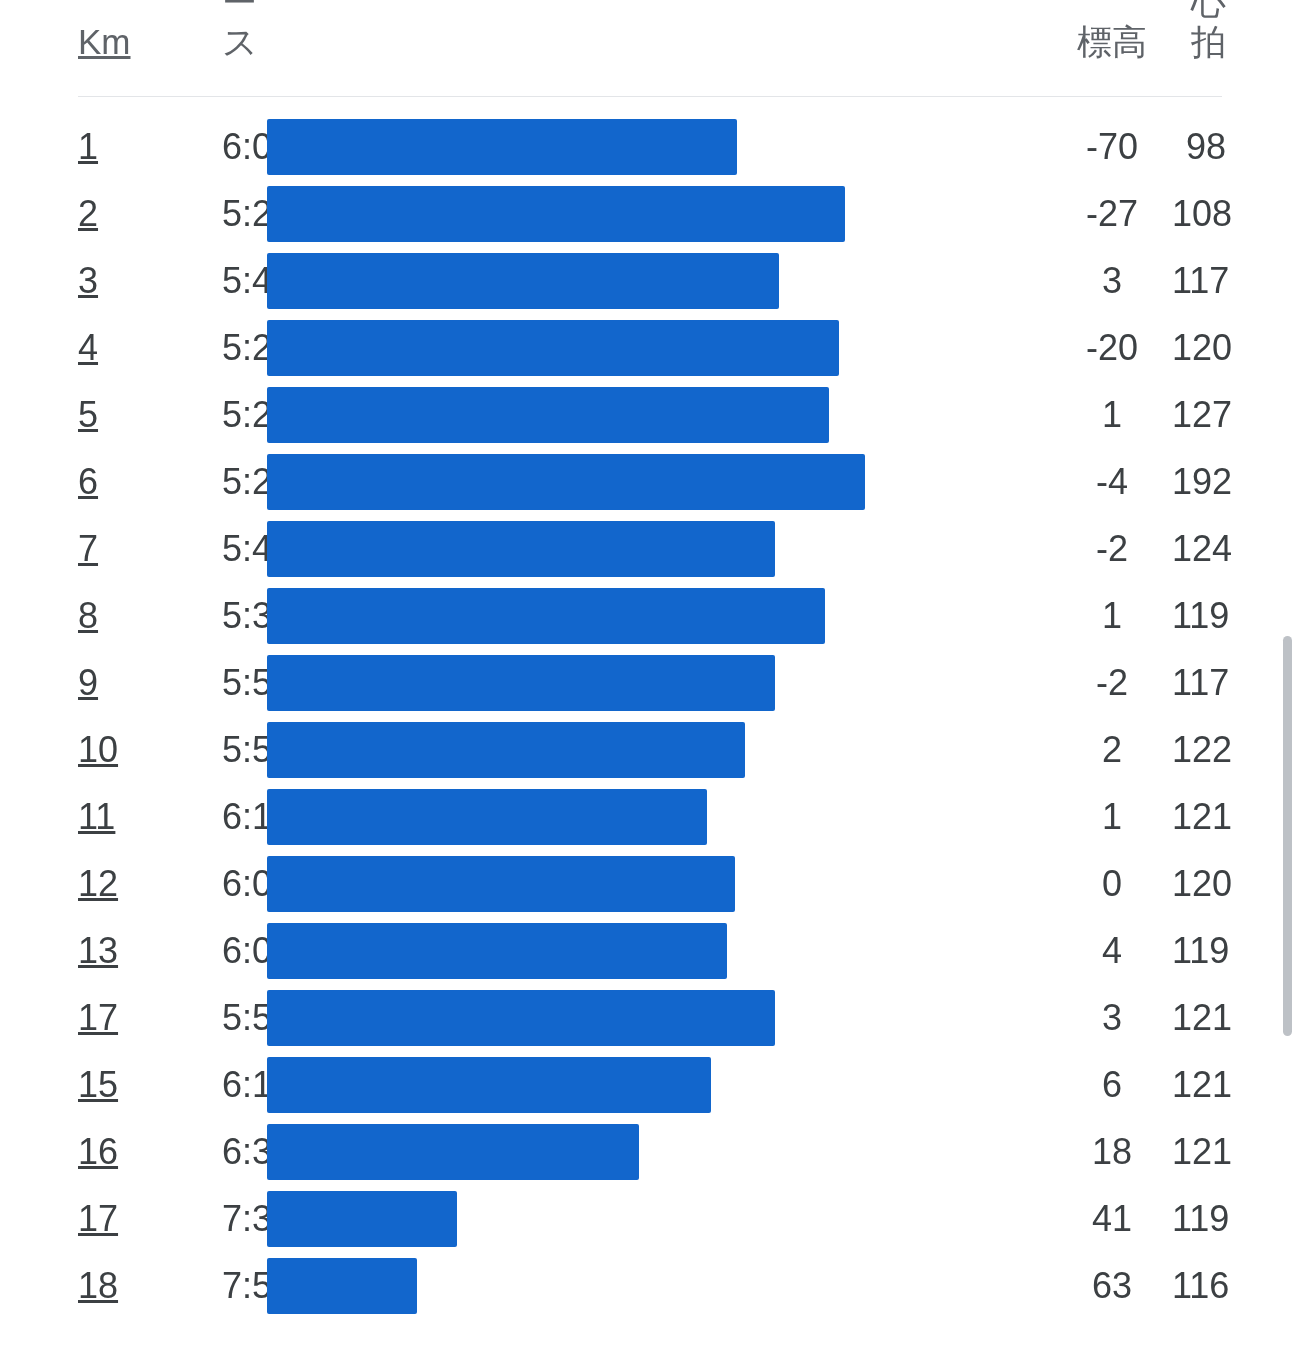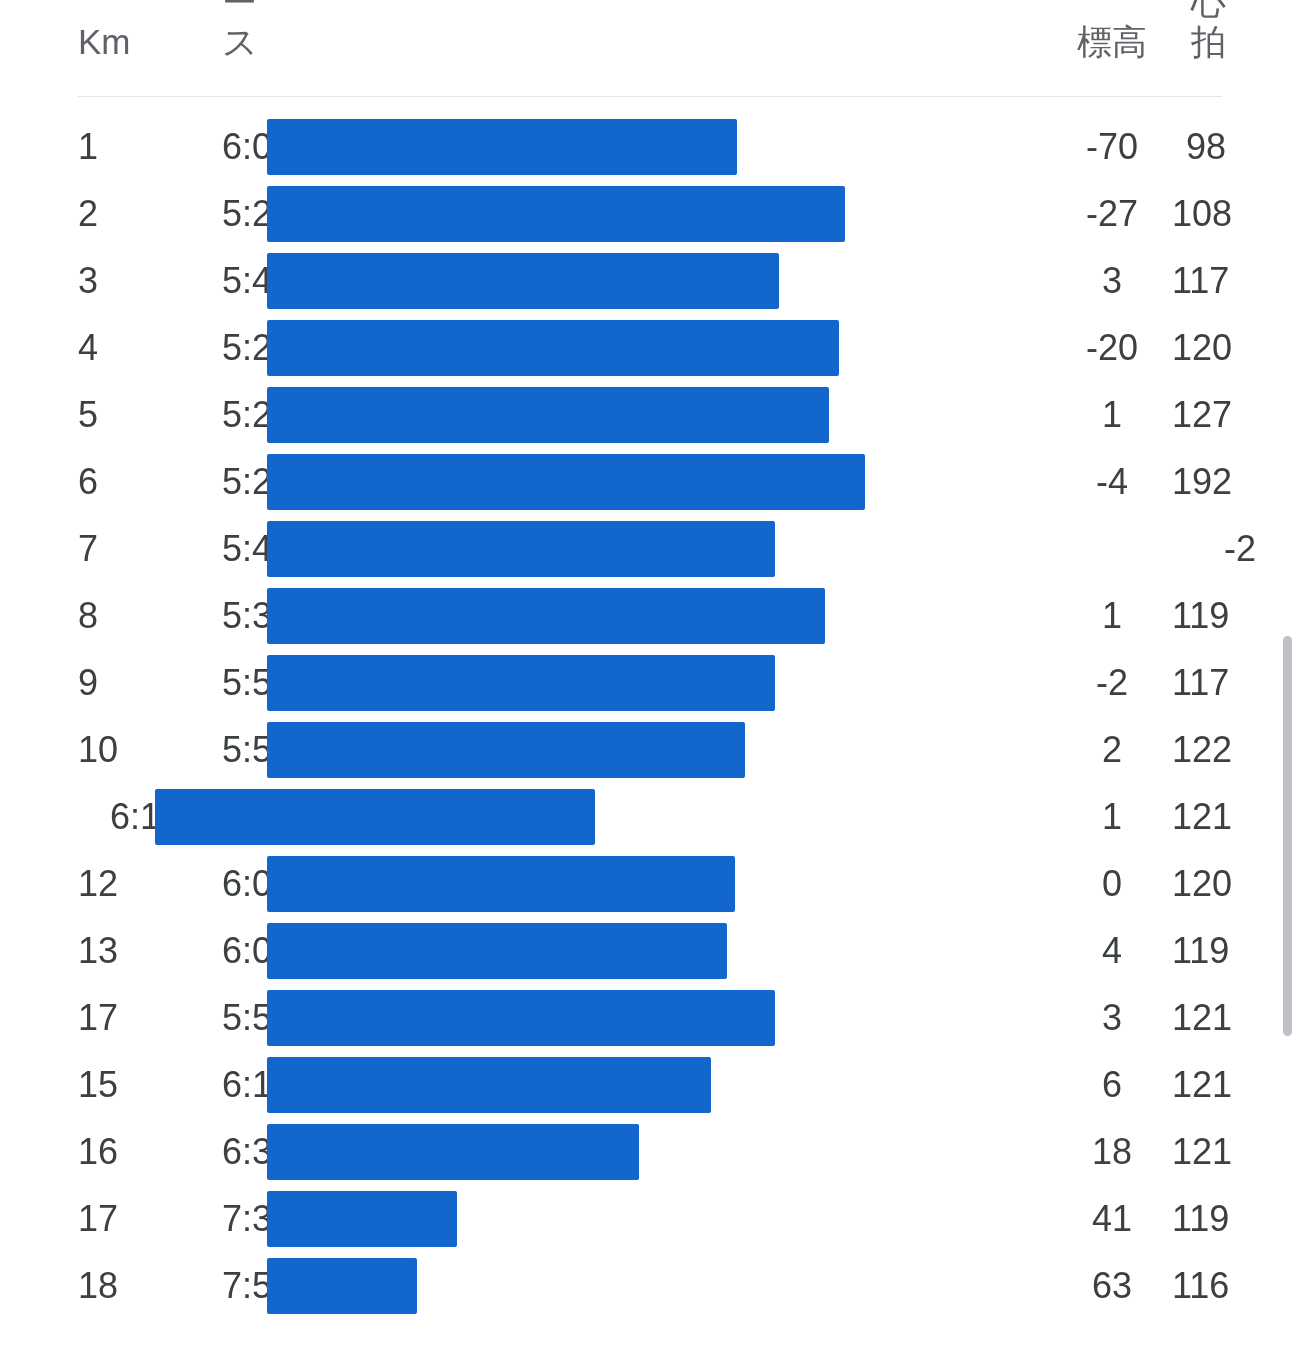--- a/index.html
+++ b/index.html
@@ -27,20 +27,21 @@
     display: flex;
     align-items: flex-end;
     height: 96px;
     padding: 0;
   }
   .col-km {
     width: 112px;
     text-align: left;
     padding-left: 78px;
     box-sizing: border-box;
+    text-decoration: underline;
   }
   .col-pace {
     width: 155px;
     text-align: left;
     padding-left: 110px;
     box-sizing: border-box;
   }
   .col-bar {
     flex: 1 1 auto;
     position: relative;
@@ -181,20 +182,21 @@
         <div class="cell col-elev">-4</div>
         <div class="cell col-hr">192</div>
       </div>
       <div class="row">
         <div class="cell col-km">7</div>
         <div class="cell col-pace">5:47</div>
         <div class="col-bar bar-track">
           <div class="bar" style="width: 508px; background: rgb(18, 102, 204);"></div>
         </div>
         <div class="cell col-elev">-2</div>
+        <div class="cell col-hr">124</div>
       </div>
       <div class="row">
         <div class="cell col-km">8</div>
         <div class="cell col-pace">5:32</div>
         <div class="col-bar bar-track">
           <div class="bar" style="width: 558px; background: rgb(18, 102, 204);"></div>
         </div>
         <div class="cell col-elev">1</div>
         <div class="cell col-hr">119</div>
       </div>
@@ -210,20 +212,21 @@
       <div class="row">
         <div class="cell col-km">10</div>
         <div class="cell col-pace">5:57</div>
         <div class="col-bar bar-track">
           <div class="bar" style="width: 478px; background: rgb(18, 102, 204);"></div>
         </div>
         <div class="cell col-elev">2</div>
         <div class="cell col-hr">122</div>
       </div>
       <div class="row">
+        <div class="cell col-km">11</div>
         <div class="cell col-pace">6:12</div>
         <div class="col-bar bar-track">
           <div class="bar" style="width: 440px; background: rgb(18, 102, 204);"></div>
         </div>
         <div class="cell col-elev">1</div>
         <div class="cell col-hr">121</div>
       </div>
       <div class="row">
         <div class="cell col-km">12</div>
         <div class="cell col-pace">6:02</div>

